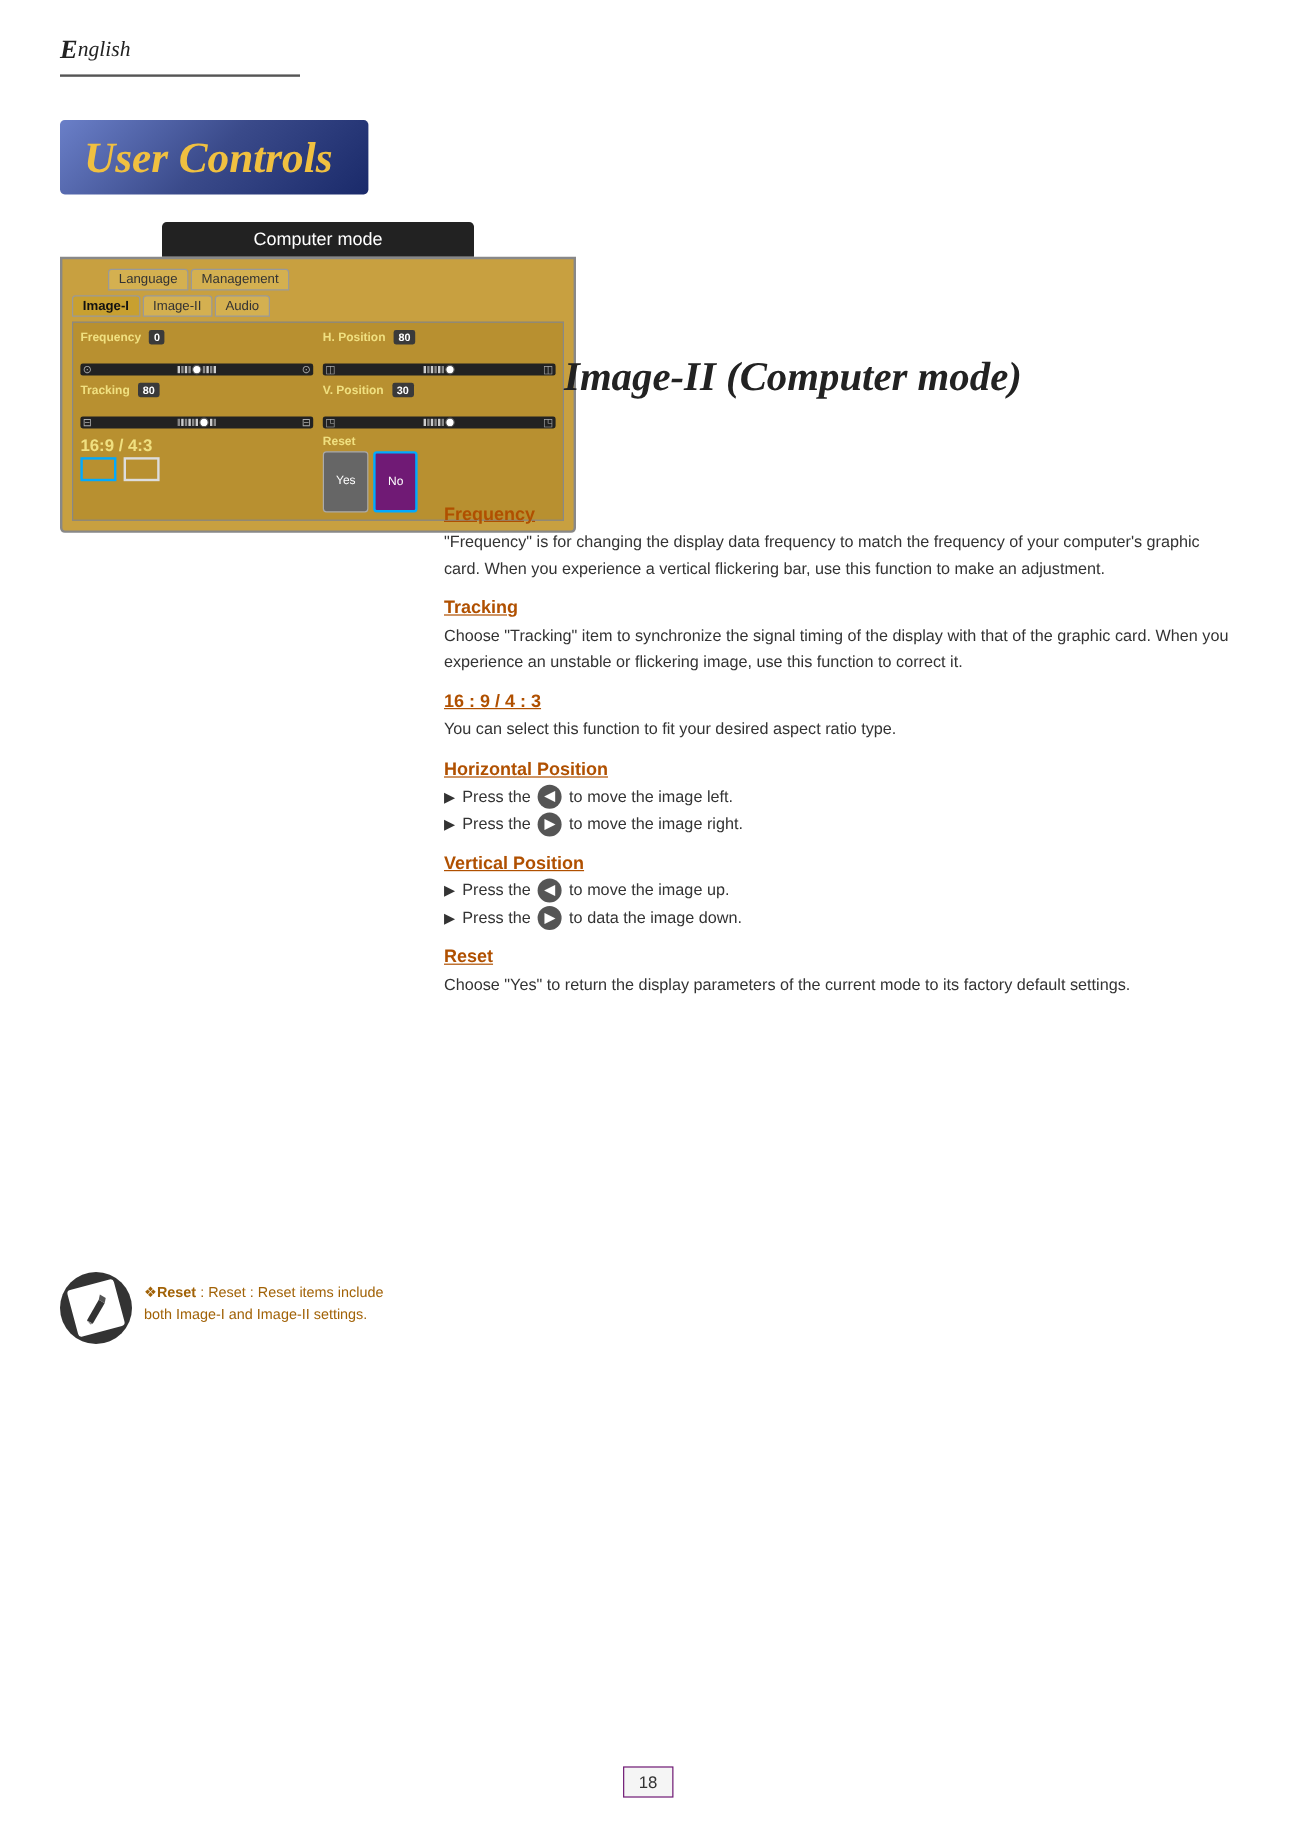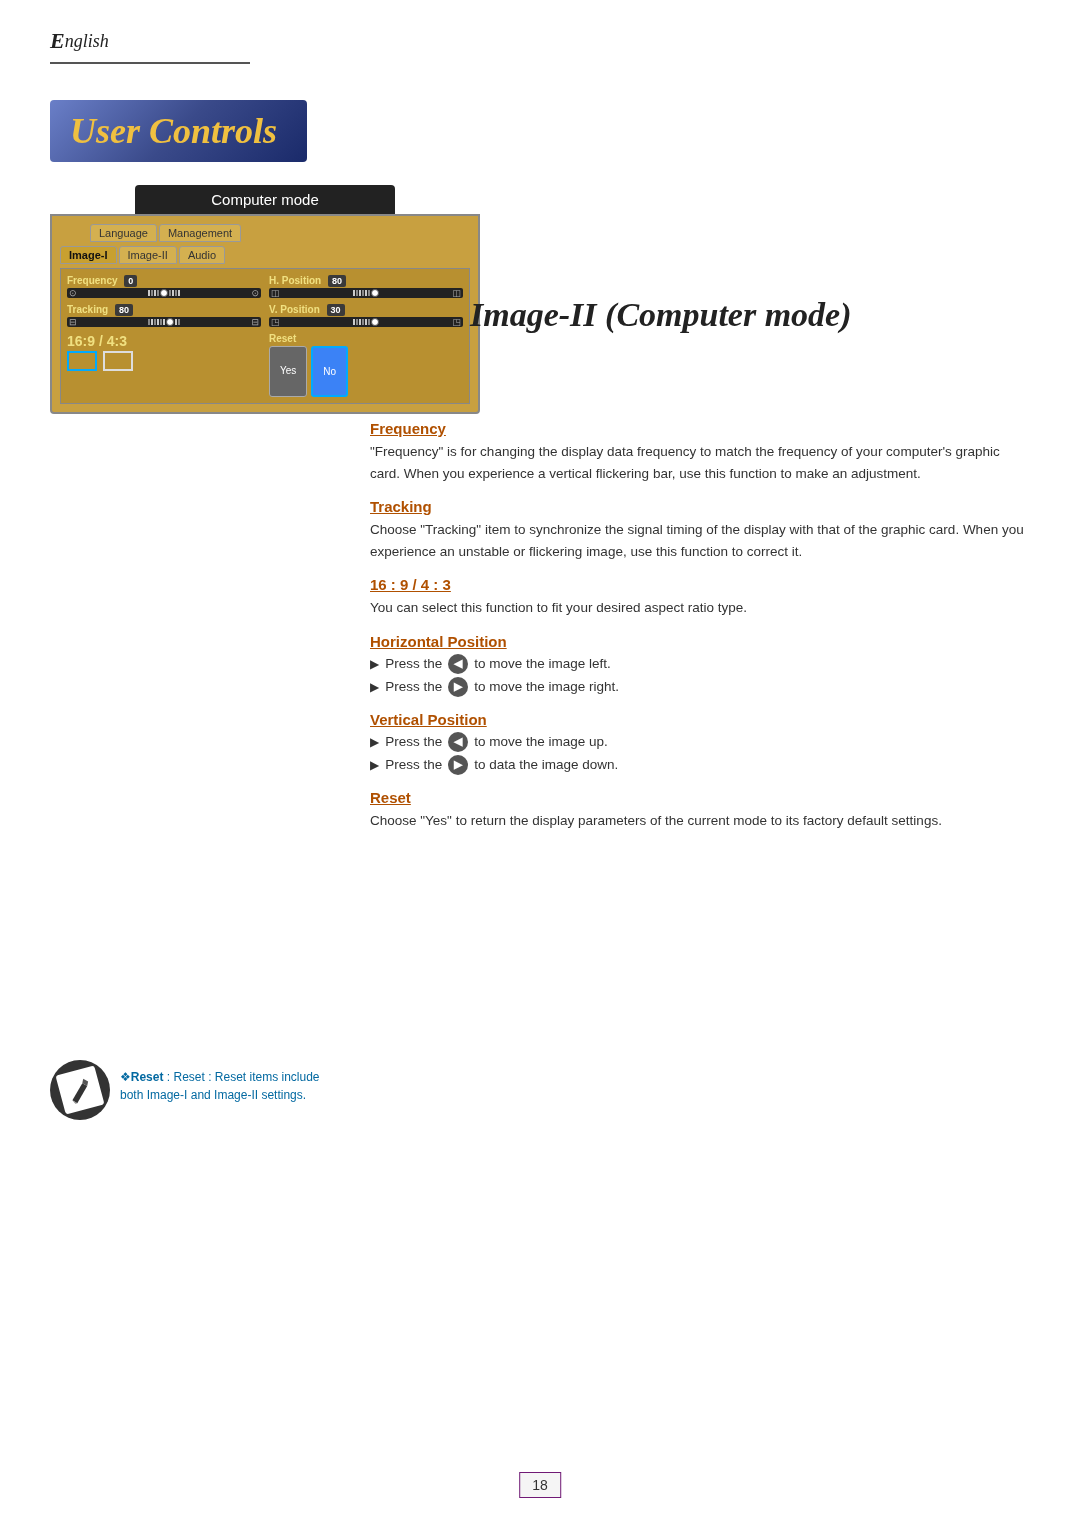--- a/index.html
+++ b/index.html
@@ -115,21 +115,21 @@
     .panel-left, .panel-right {
       flex: 1;
     }
     .param-row {
       margin-bottom: 6px;
     }
     .param-label {
       font-size: 10px;
       color: #f0e080;
       font-weight: bold;
-      margin-bottom: 1px;
+      margin-bottom: 16px;
     }
     .param-value-badge {
       display: inline-block;
       background: #3a3a3a;
       color: #fff;
       font-size: 9px;
       padding: 1px 4px;
       margin-left: 4px;
       border-radius: 2px;
     }
@@ -197,21 +197,21 @@
       margin-top: 2px;
     }
     .reset-btn {
       padding: 18px 10px;
       font-size: 10px;
       border: 1px solid #aaa;
       border-radius: 3px;
       color: #fff;
     }
     .reset-btn.yes { background: #666; }
-    .reset-btn.no { background: #3b82f6; border: 2px solid #00aaff; }
+    .reset-btn.no { background: #701a75; border: 2px solid #00aaff; }
 
     
     .image2-title {
       position: absolute;
       top: 296px;
       left: 470px;
       right: 50px;
     }
     .image2-title span {
       font-size: 34px;
@@ -296,21 +296,21 @@
       border-radius: 3px;
       transform: rotate(-15deg);
       display: flex;
       align-items: center;
       justify-content: center;
       font-size: 18px;
       position: relative;
     }
     .note-text {
       font-size: 12px;
-      color: #0369a1;
+      color: #a16207;
       line-height: 1.5;
       margin-top: 8px;
     }
     .note-text strong { font-weight: bold; }
 
     
     .page-number {
       position: absolute;
       bottom: 30px;
       left: 50%;

